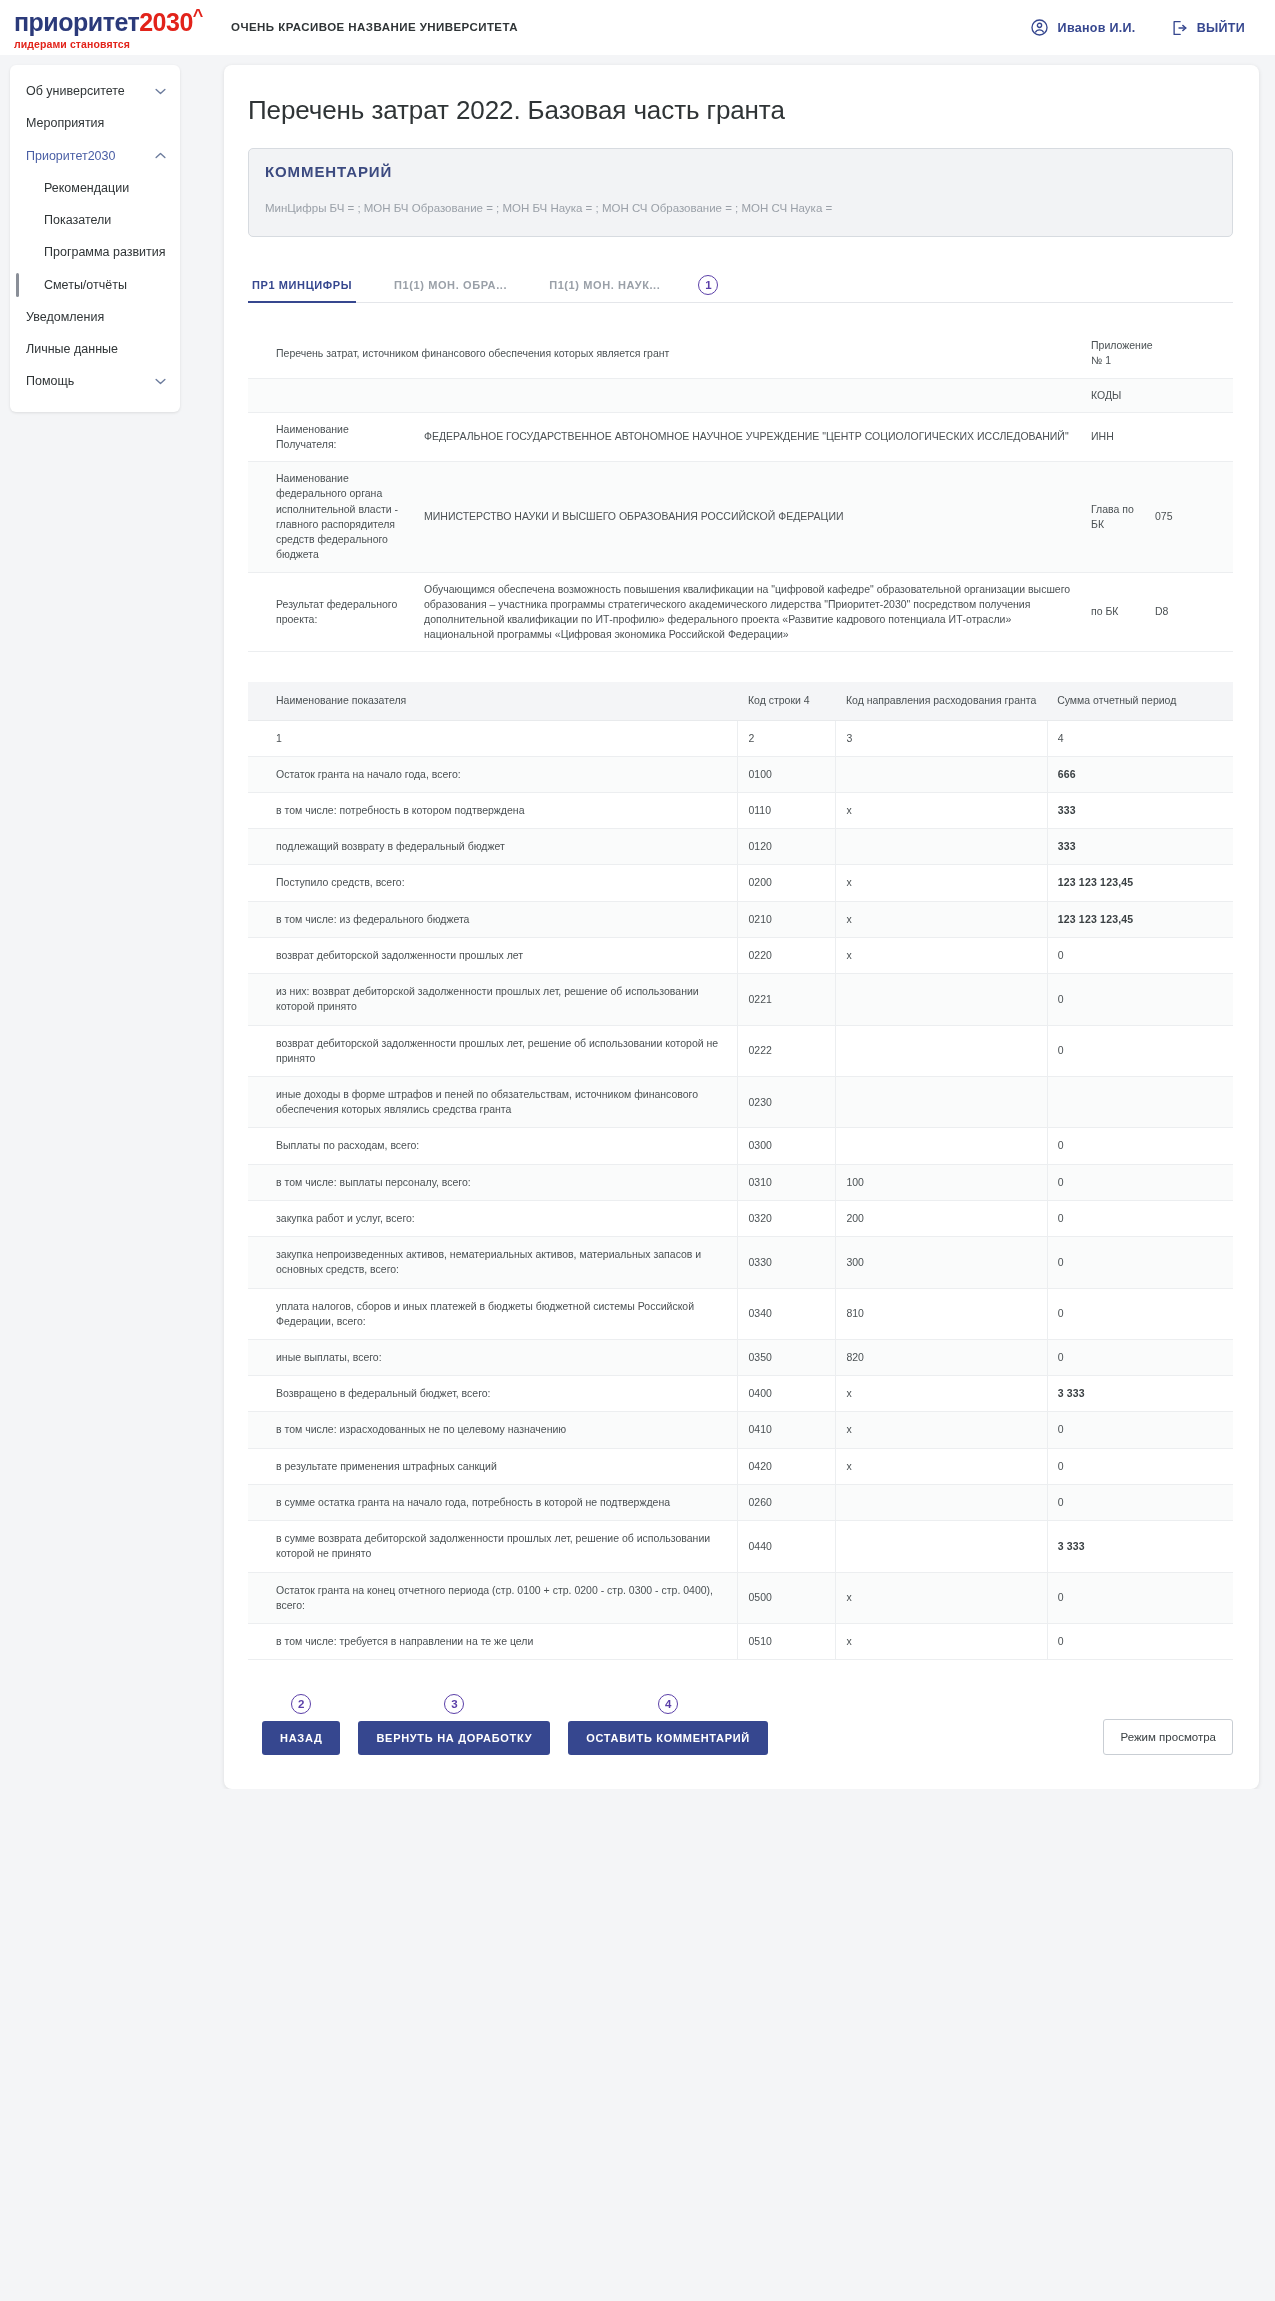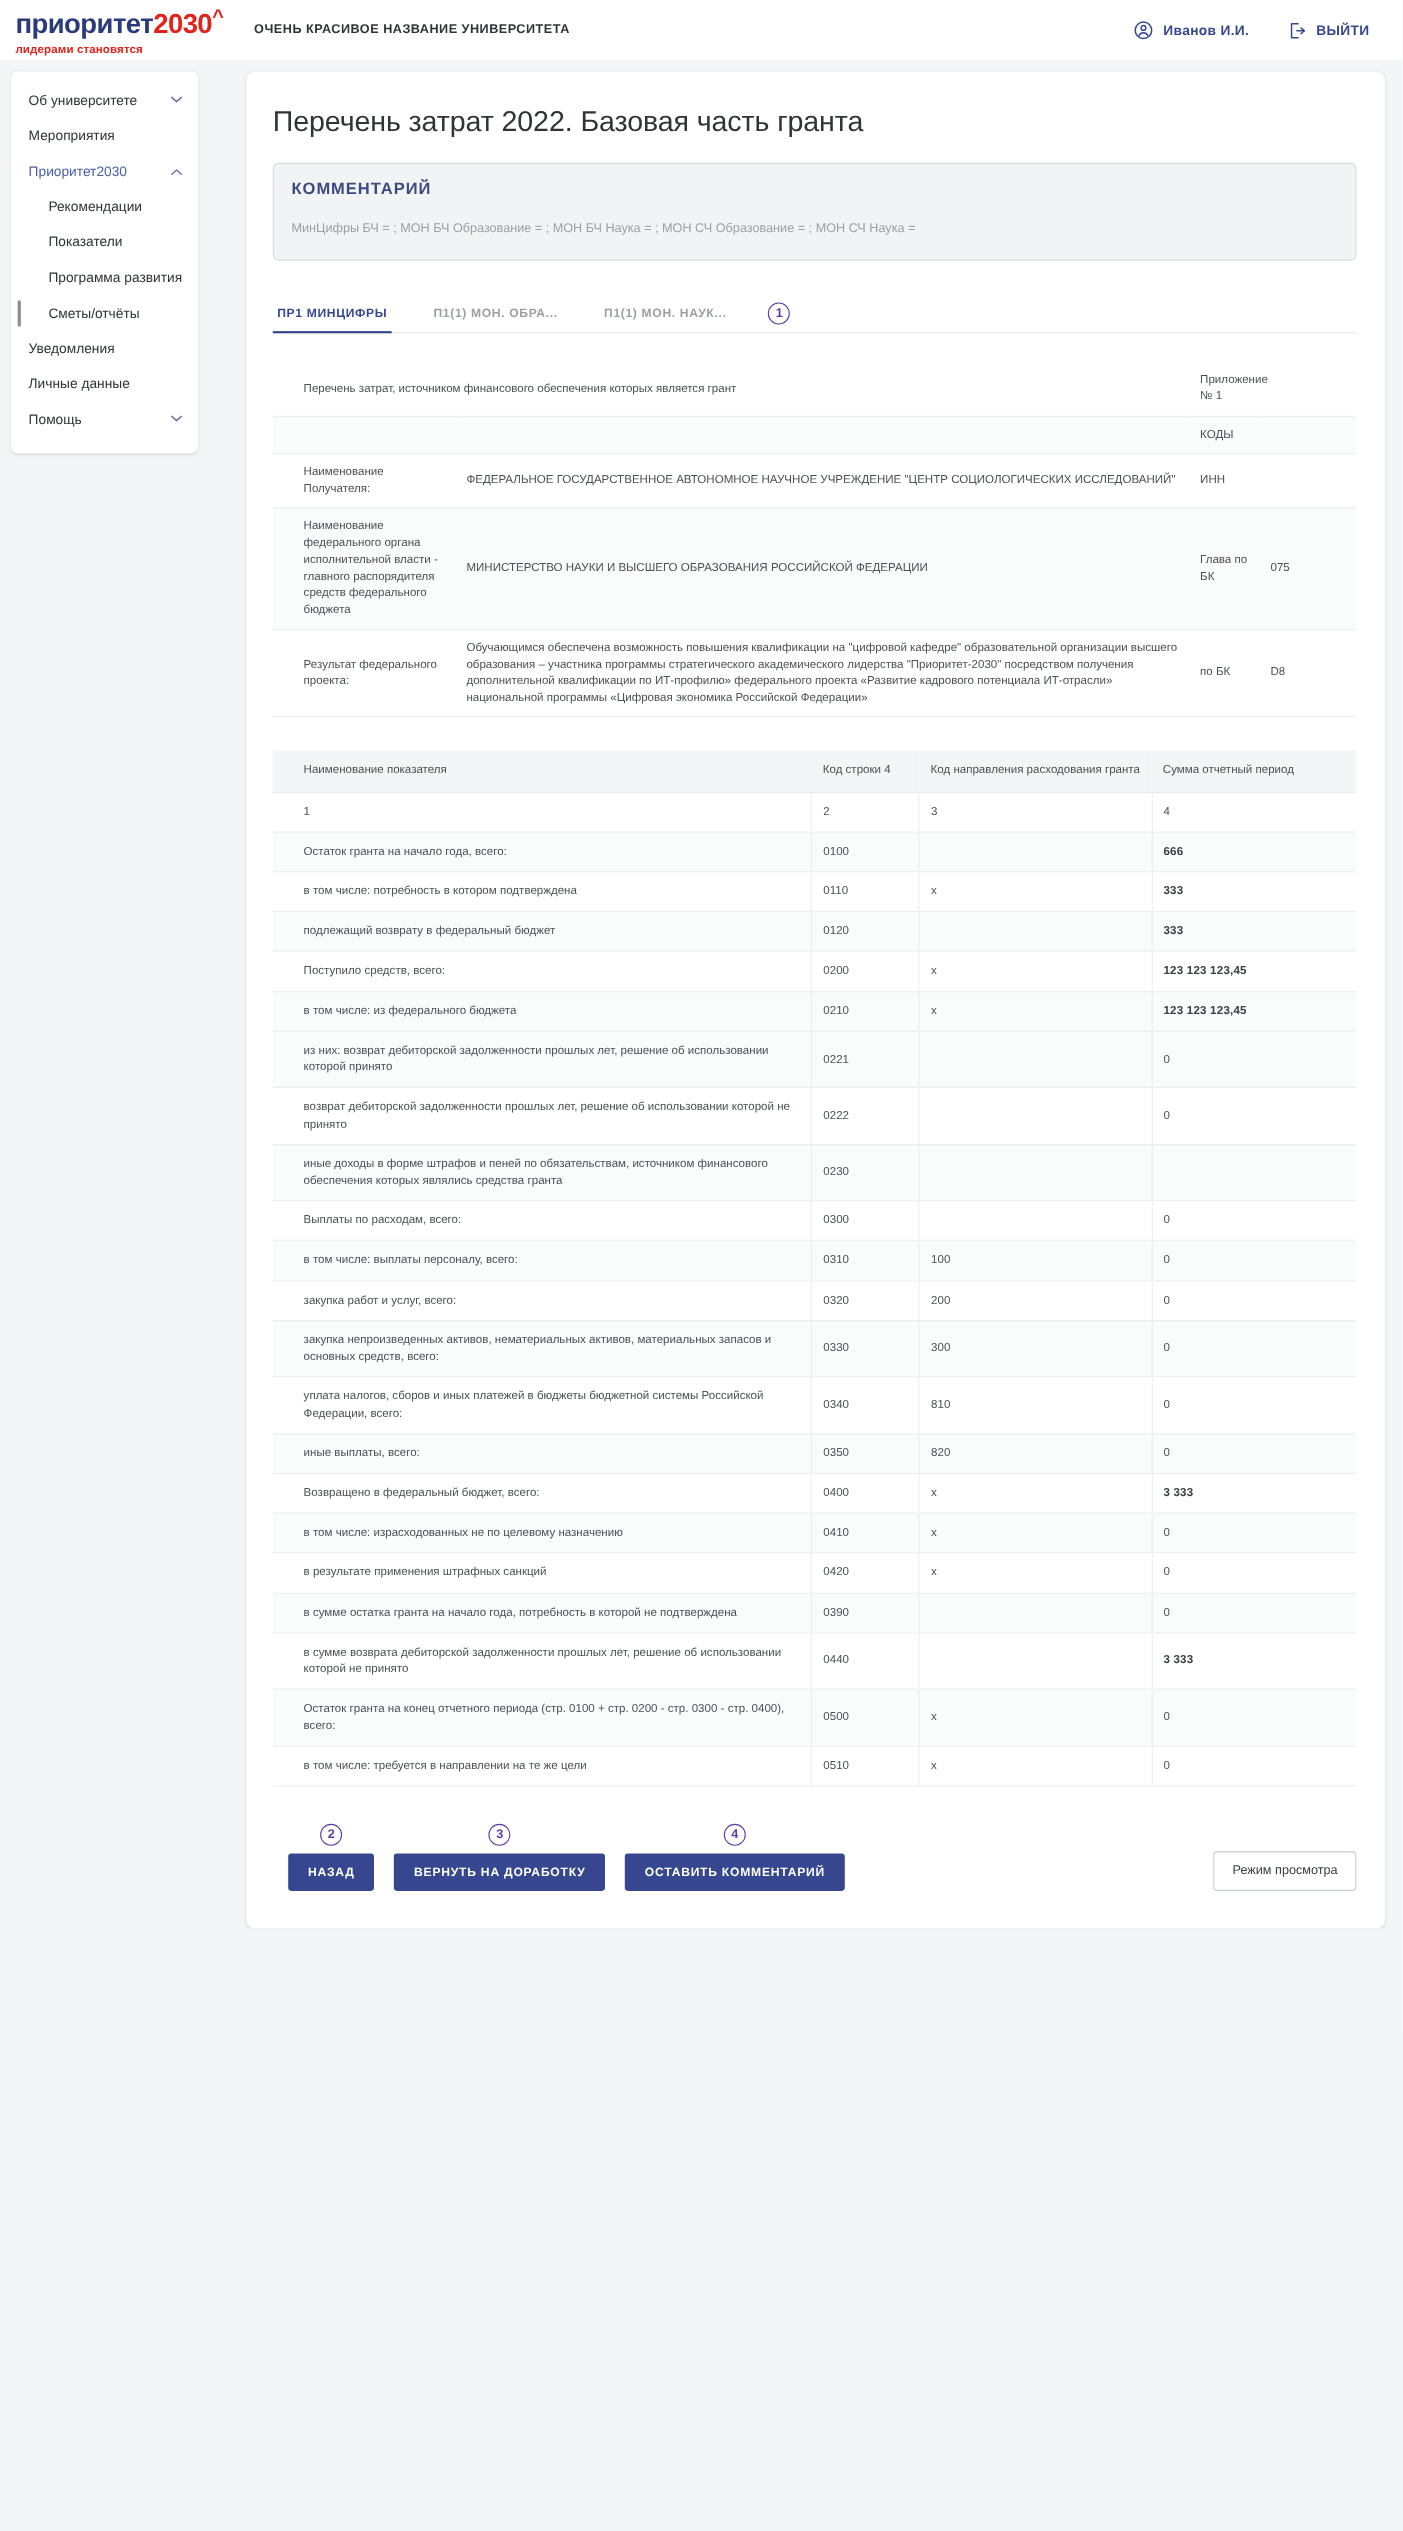--- a/index.html
+++ b/index.html
@@ -345,20 +345,26 @@
             <td class="col-code">0200</td>
             <td class="col-dir">х</td>
             <td class="col-sum amount">123 123 123,45</td>
           </tr>
           <tr class="alt">
             <td class="col-name">в том числе: из федерального бюджета</td>
             <td class="col-code">0210</td>
             <td class="col-dir">х</td>
             <td class="col-sum amount">123 123 123,45</td>
           </tr>
+          <tr>
+            <td class="col-name">возврат дебиторской задолженности прошлых лет</td>
+            <td class="col-code">0220</td>
+            <td class="col-dir">х</td>
+            <td class="col-sum">0</td>
+          </tr>
           <tr class="alt">
             <td class="col-name">из них: возврат дебиторской задолженности прошлых лет, решение об использовании которой принято</td>
             <td class="col-code">0221</td>
             <td class="col-dir"></td>
             <td class="col-sum">0</td>
           </tr>
           <tr>
             <td class="col-name">возврат дебиторской задолженности прошлых лет, решение об использовании которой не принято</td>
             <td class="col-code">0222</td>
             <td class="col-dir"></td>
@@ -419,21 +425,21 @@
             <td class="col-sum">0</td>
           </tr>
           <tr>
             <td class="col-name">в результате применения штрафных санкций</td>
             <td class="col-code">0420</td>
             <td class="col-dir">х</td>
             <td class="col-sum">0</td>
           </tr>
           <tr class="alt">
             <td class="col-name">в сумме остатка гранта на начало года, потребность в которой не подтверждена</td>
-            <td class="col-code">0390</td>
+            <td class="col-code">0260</td>
             <td class="col-dir"></td>
             <td class="col-sum">0</td>
           </tr>
           <tr>
             <td class="col-name">в сумме возврата дебиторской задолженности прошлых лет, решение об использовании которой не принято</td>
             <td class="col-code">0440</td>
             <td class="col-dir"></td>
             <td class="col-sum amount">3 333</td>
           </tr>
           <tr class="alt">

